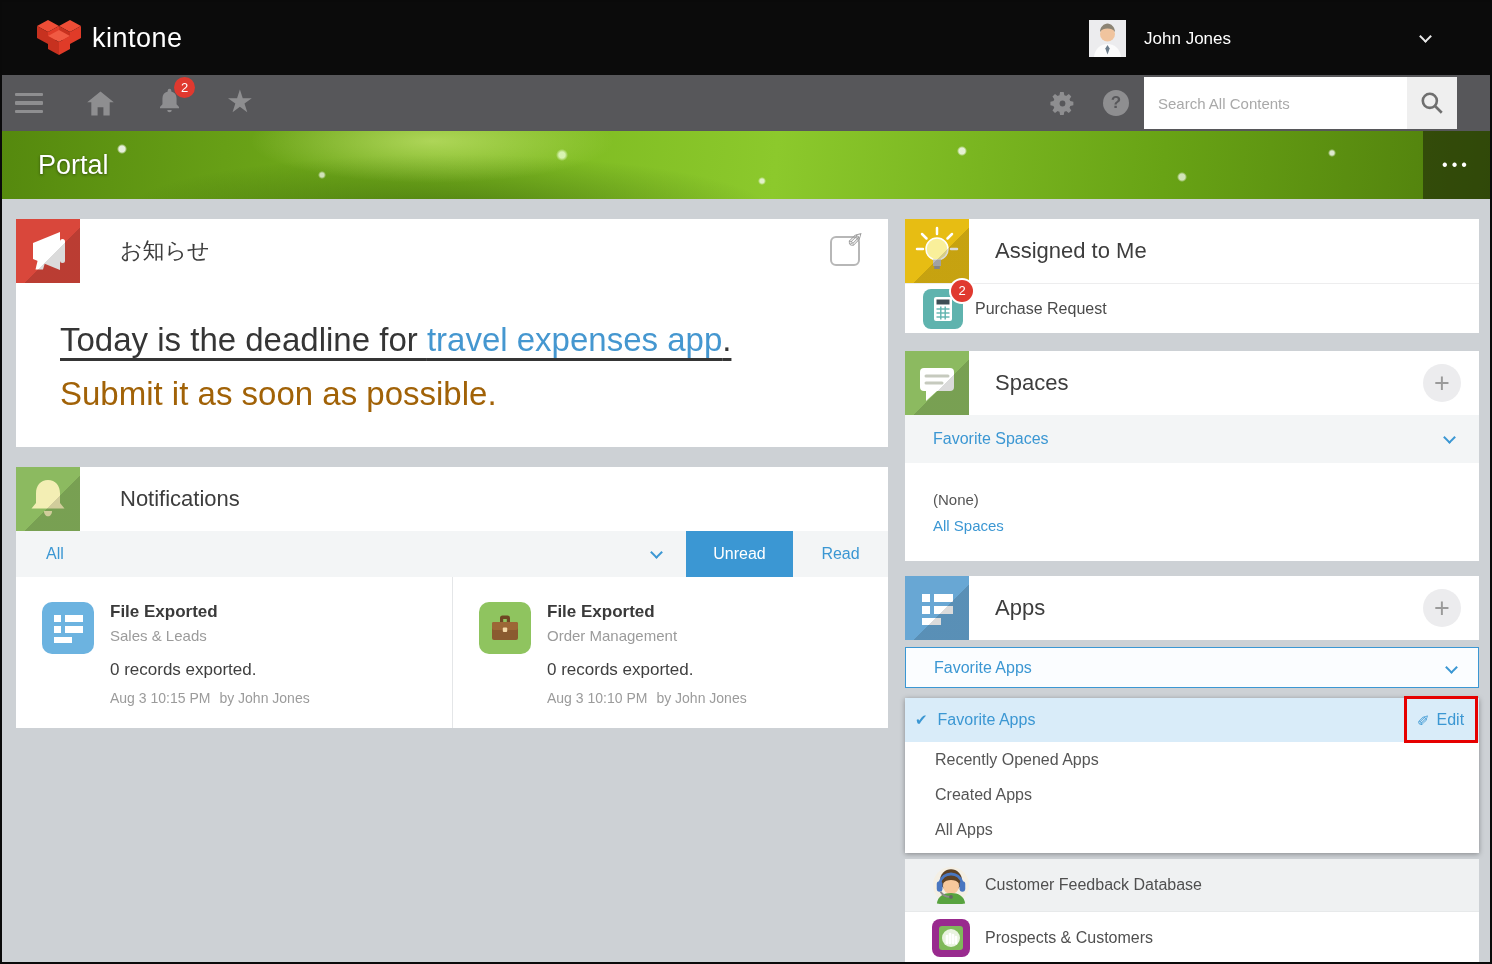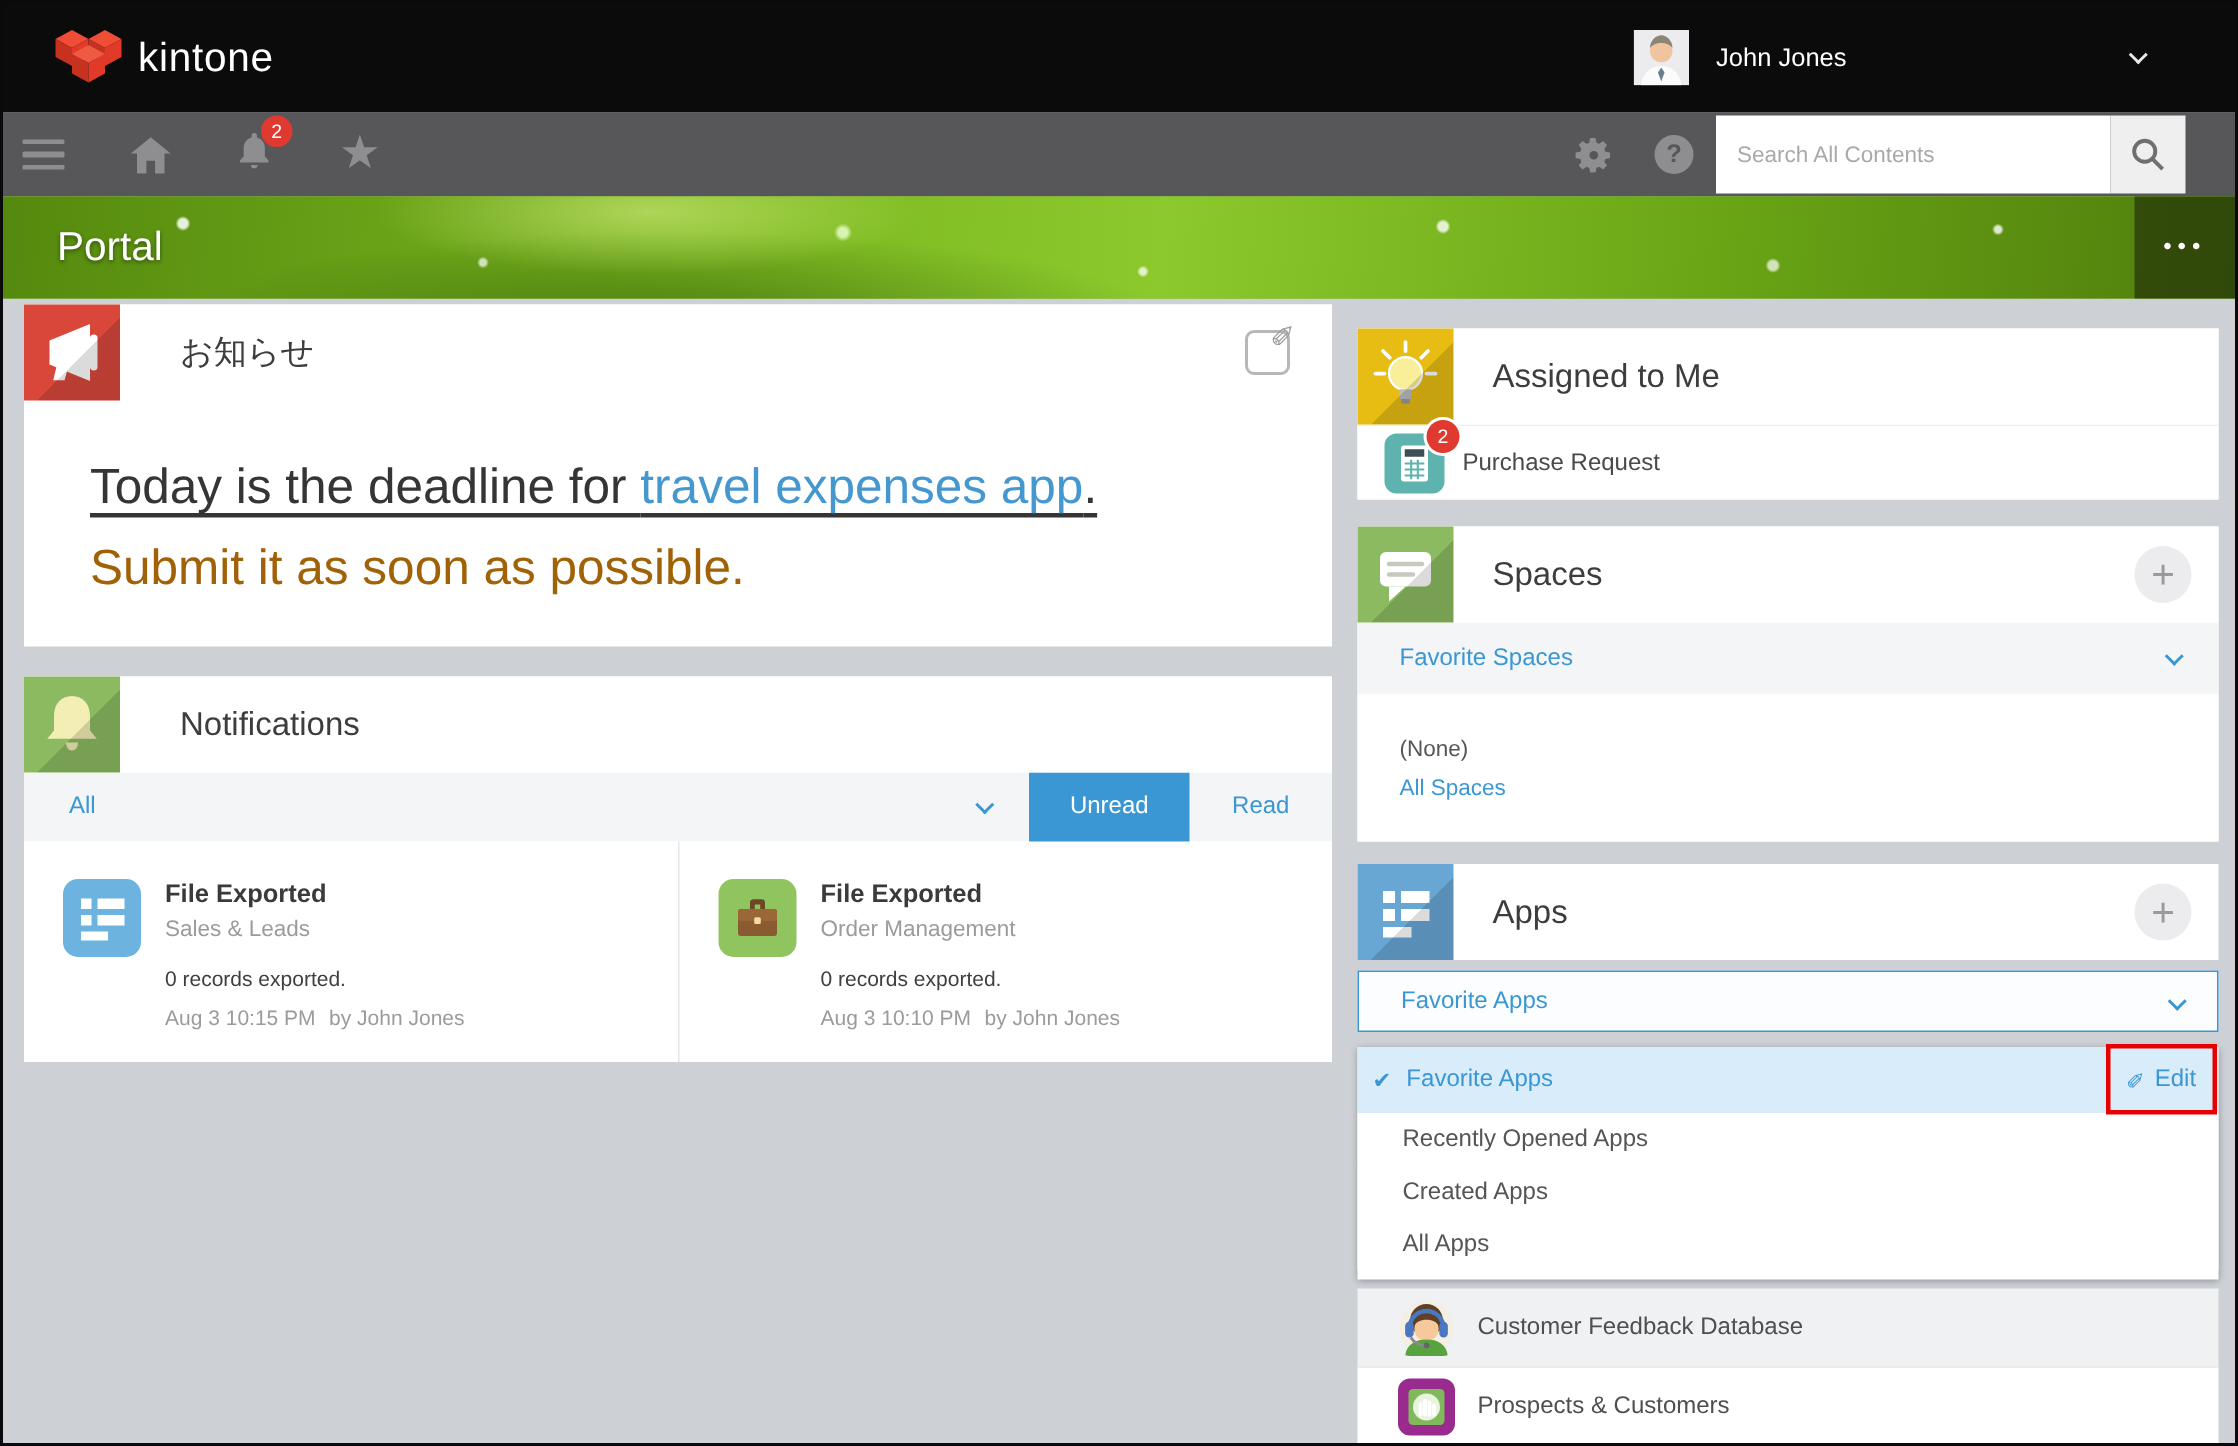--- a/index.html
+++ b/index.html
@@ -53,21 +53,21 @@
     background-color:#6fae1b;
   }
   .portal-title { position:absolute; left:36px; top:50%; transform:translateY(-50%); color:#fff;
                   font-size:27px; font-weight:400; text-shadow:0 1px 3px rgba(0,0,0,.45); }
   .header-options { position:absolute; right:0; top:0; width:67px; height:100%;
                     background:rgba(24,30,8,.55); color:#fff; display:flex; align-items:center; justify-content:center;
                     font-size:16px; letter-spacing:4px; }
 
   
   .content { position:relative; height:763px; }
-  .col-left  { position:absolute; left:14px;  top:4px; width:872px; }
+  .col-left  { position:absolute; left:14px;  top:20px; width:872px; }
   .col-right { position:absolute; left:903px; top:20px; width:574px; }
 
   .panel { background:#fff; }
   .panel-header { height:64px; display:flex; align-items:center; position:relative; background:#fff; }
   .panel-icon { width:64px; height:64px; flex:0 0 64px; position:relative; overflow:hidden;
                 display:flex; align-items:center; justify-content:center; }
   .panel-icon::after { content:""; position:absolute; inset:0;
                        background:linear-gradient(135deg, transparent 57%, rgba(0,0,0,.14) 57%); }
   .panel-title { font-size:22px; color:#3d3d3d; }
   .ml-left { margin-left:40px; } .ml-right { margin-left:26px; }
@@ -102,21 +102,21 @@
               font-family:"Liberation Sans",sans-serif; }
   .notif-items { display:flex; background:#fff; }
   .notif-item { width:50%; min-height:130px; padding:25px 18px 22px 26px; display:flex; }
   .notif-item + .notif-item { border-left:1px solid #e4e6e8; }
   .app-icon-52 { width:52px; height:52px; border-radius:10px; flex:0 0 52px;
                  display:flex; align-items:center; justify-content:center; }
   .ai-blue { background:#6cb3e0; } .ai-green { background:#8fc45f; }
   .notif-text { margin-left:16px; }
   .notif-title { font-size:17px; font-weight:bold; color:#3a3a3a; }
   .notif-app { font-size:15px; color:#9b9b9b; margin-top:5px; }
-  .notif-msg { font-size:14px; color:#3f3f3f; margin-top:16px; }
+  .notif-msg { font-size:17px; color:#3f3f3f; margin-top:16px; }
   .notif-meta { font-size:14px; color:#9b9b9b; margin-top:10px; display:flex; gap:9px; }
 
   
   .assigned-item { height:50px; display:flex; align-items:center; padding-left:18px; border-top:1px solid #ededee; background:#fff; }
   .badge-wrap { position:relative; }
   .app-icon-40 { width:40px; height:40px; border-radius:8px; background:#5fb3ae;
                  display:flex; align-items:center; justify-content:center; }
   .badge-sm { position:absolute; top:-9px; right:-10px; min-width:22px; height:22px; border-radius:50%;
               background:#e0392f; color:#fff; font-size:13px; display:flex; align-items:center; justify-content:center;
               box-shadow:0 0 0 2px #fff; }

